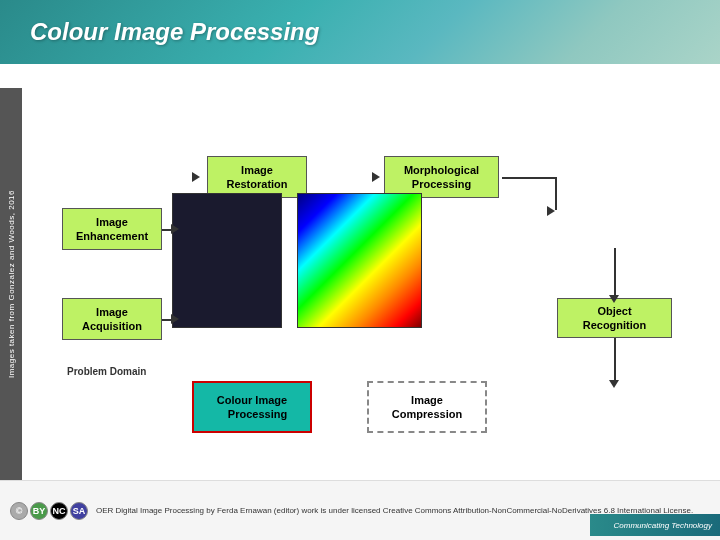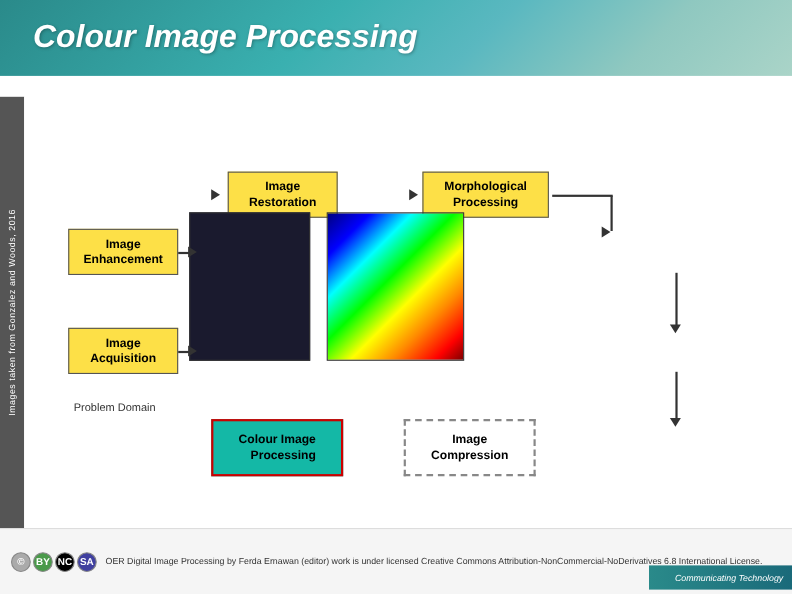--- a/index.html
+++ b/index.html
@@ -19,21 +19,21 @@
     }
 
     
     .header {
       background: linear-gradient(135deg, #2a8a8a 0%, #3ab0b0 40%, #5ab8c0 60%, #8fc8c0 80%, #aad4c8 100%);
       padding: 18px 30px 18px 30px;
       position: relative;
     }
 
     .header-title {
-      font-size: 29px;
+      font-size: 24px;
       font-style: italic;
       font-weight: bold;
       color: #fff;
       text-shadow: 1px 1px 3px rgba(0,0,0,0.3);
     }
 
     
     .sidebar-label {
       position: absolute;
       left: 0;
@@ -70,21 +70,21 @@
     .diagram {
       position: relative;
       width: 100%;
       height: 100%;
     }
 
     
     .box {
       position: absolute;
       border: 1.5px solid #555;
-      background: #fde047;
+      background: #bef264;
       display: flex;
       align-items: center;
       justify-content: center;
       text-align: center;
       font-size: 11px;
       font-weight: bold;
       line-height: 1.3;
       padding: 4px;
     }
 
@@ -142,21 +142,21 @@
       height: 0;
       border-left: 5px solid transparent;
       border-right: 5px solid transparent;
       border-top: 8px solid #333;
     }
 
     
     .problem-domain {
       position: absolute;
       font-size: 10px;
-      font-weight: normal;
+      font-weight: bold;
       color: #333;
     }
 
     
     .footer {
       position: absolute;
       bottom: 0;
       left: 0;
       right: 0;
       height: 60px;
@@ -259,20 +259,23 @@
 
       <div class="img-black" style="left:135px; top:95px; width:110px; height:135px;"></div>
 
       <div class="img-thermal" style="left:260px; top:95px; width:125px; height:135px;"></div>
 
       <div class="box" style="left:25px; top:200px; width:100px; height:42px;">
         <span>Image<br>Acquisition</span>
       </div>
 
 
+      <div class="box" style="left:520px; top:200px; width:115px; height:40px;">
+        <span>Object<br>Recognition</span>
+      </div>
 
 
       <div class="problem-domain" style="left:30px; top:268px;">
         <span>Problem Domain</span>
       </div>
 
       <div class="box highlighted" style="left:155px; top:283px; width:120px; height:52px;">
         <span>Colour Image<br>Processing</span>
       </div>
 

